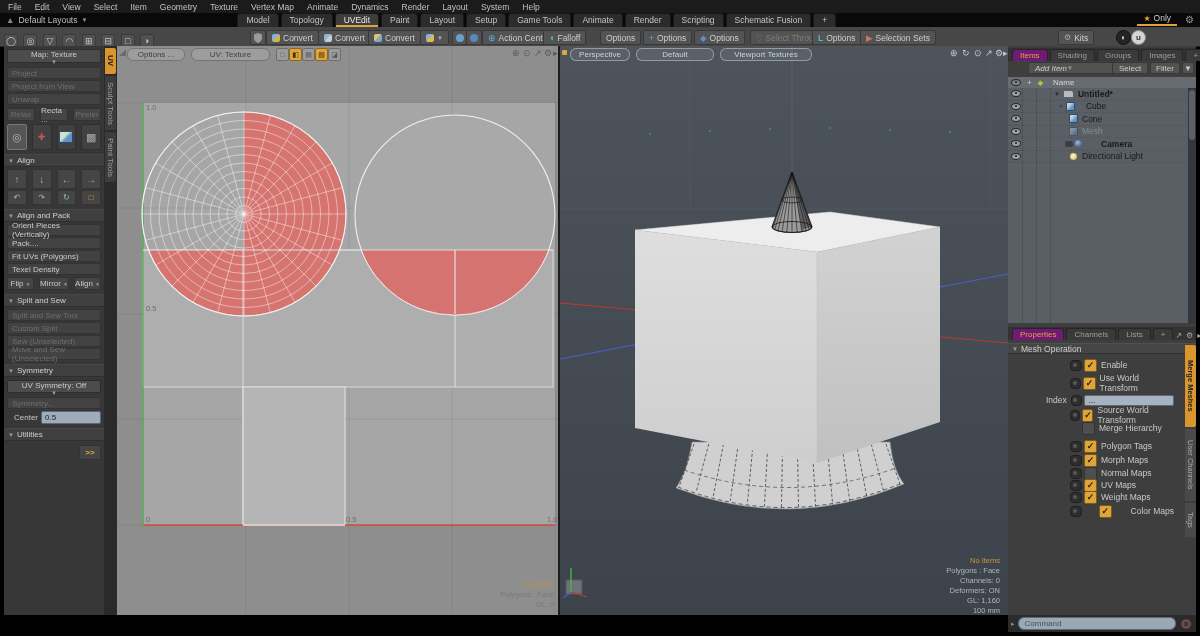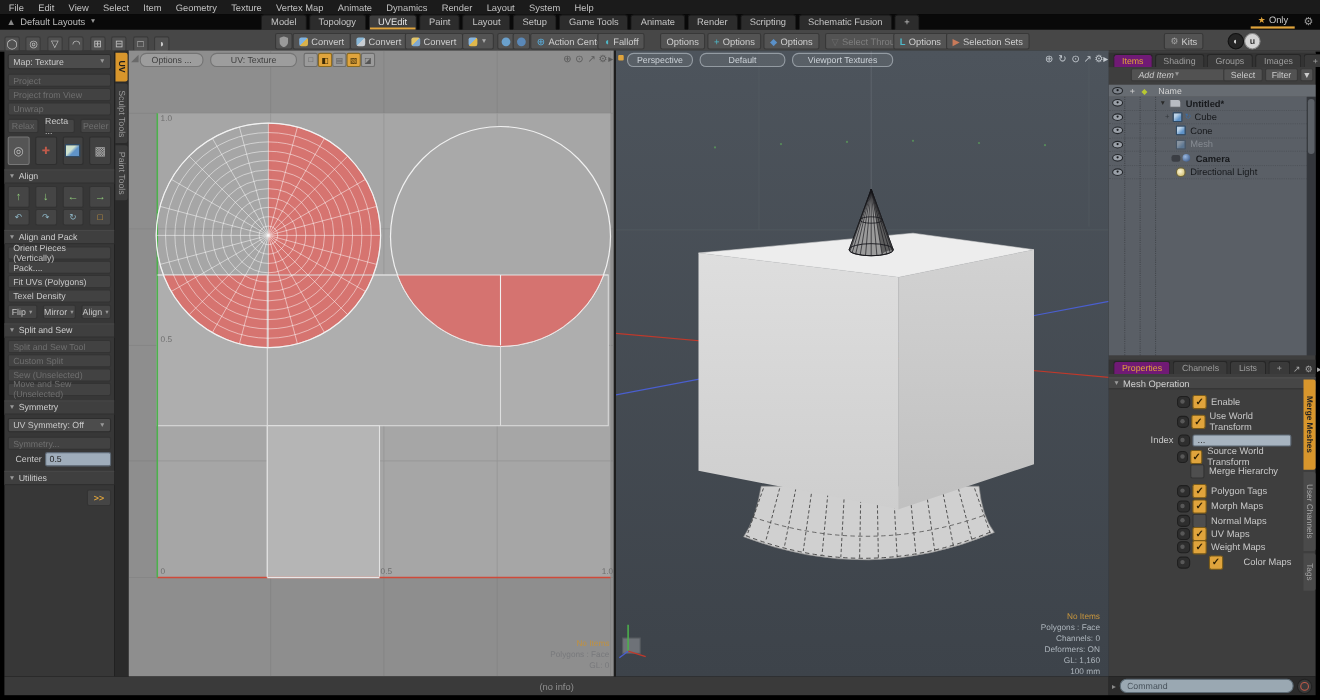--- a/index.html
+++ b/index.html
@@ -26,21 +26,21 @@
         color:#c9c9c9;font-size:9px;background:#515151;border:1px solid #3a3a3a;border-radius:2px;margin-right:1px;}
   .tbtn{position:absolute;top:3px;height:13px;display:inline-flex;align-items:center;gap:3px;
         background:#535353;border:1px solid #383838;border-radius:2px;padding:0 5px;font-size:8.5px;color:#cfcfcf;}
   .tbtn.dim{color:#7e7e7e;}
   .mini{width:8px;height:8px;border-radius:2px;display:inline-block;}
   .badge{position:absolute;top:3px;width:13px;height:13px;border-radius:50%;display:flex;align-items:center;
          justify-content:center;font-size:8px;}
   
   .leftpanel{left:4px;top:46px;width:100px;height:569px;background:#373737;font-size:8px;color:#c9c9c9;}
   .lp-drop{margin:3px 3px 4px;height:12px;background:#4c4c4c;border:1px solid #2d2d2d;border-radius:2px;
-           display:flex;align-items:center;justify-content:space-between;padding:0 4px;}
+           display:flex;align-items:center;justify-content:space-between;padding:0 4px;flex-direction:column;}
   .lp-btn{margin:1px 3px;height:10px;background:#424242;border:1px solid #333;border-radius:2px;
           display:flex;align-items:center;padding:0 4px;}
   .lp-btn.dim{color:#6f6f6f;}
   .lp-hdr{margin:4px 0 2px;height:11px;background:#3f3f3f;border-top:1px solid #474747;border-bottom:1px solid #2f2f2f;
           display:flex;align-items:center;gap:3px;padding-left:4px;color:#cfcfcf;}
   .lp-hdr .tri{color:#9a9a9a;font-size:6px;}
   .lp-row{display:flex;margin:1px 3px;gap:5px;}
   .lp-seg{flex:1;height:11px;background:#454545;border:1px solid #333;border-radius:2px;
           display:flex;align-items:center;justify-content:center;gap:2px;}
   .tile{flex:1;height:24px;background:#414141;border:1px solid #2f2f2f;border-radius:2px;
@@ -639,21 +639,21 @@
       </div>
       <div class="irow" style="color:#868b92;">
         <span class="eye"></span>
         <span class="cubeic" style="margin-left:48px;opacity:.45;"></span>
         <span style="margin-left:4px;">Mesh</span>
       </div>
       <div class="irow">
         <span class="eye"></span>
         <span style="margin-left:44px;width:8px;height:6px;background:#3b3e44;border-radius:2px;position:relative;"></span>
         <span style="margin-left:2px;width:7px;height:7px;border-radius:50%;background:radial-gradient(circle at 35% 35%,#9ab8e0,#2d4a78);"></span>
-        <b style="margin-left:5px;">Camera</b>
+        <b style="margin-left:19px;">Camera</b>
       </div>
       <div class="irow">
         <span class="eye"></span>
         <span style="margin-left:48px;width:7px;height:7px;border-radius:50%;background:radial-gradient(circle at 40% 40%,#fdf6d8,#c8b35a);border:1px solid #6e6436;"></span>
         <span style="margin-left:4px;">Directional Light</span>
       </div>
     </div>
     <div class="scroll">
         <div class="handle"></div>
       </div>
@@ -726,22 +726,19 @@
       <span class="ptoggle"></span>
       <span class="pcheck on"></span>
       <span class="plabel">Color Maps</span>
     </div>
 
     <div class="sidetab active" style="top:299px;height:82px;">Merge Meshes</div>
     <div class="sidetab" style="top:383px;height:72px;">User Channels</div>
     <div class="sidetab" style="top:457px;height:34px;">Tags</div>
   </div>
 
-  <div class="abs statusbar">
-    <span>(no info)</span>
-  </div>
   <div class="abs cmdbar">
     <span style="color:#888;font-size:7px;">▸</span>
     <input placeholder="Command" style="">
     <span class="recbtn"></span>
   </div>
 
 </div>
 
 </body></html>

